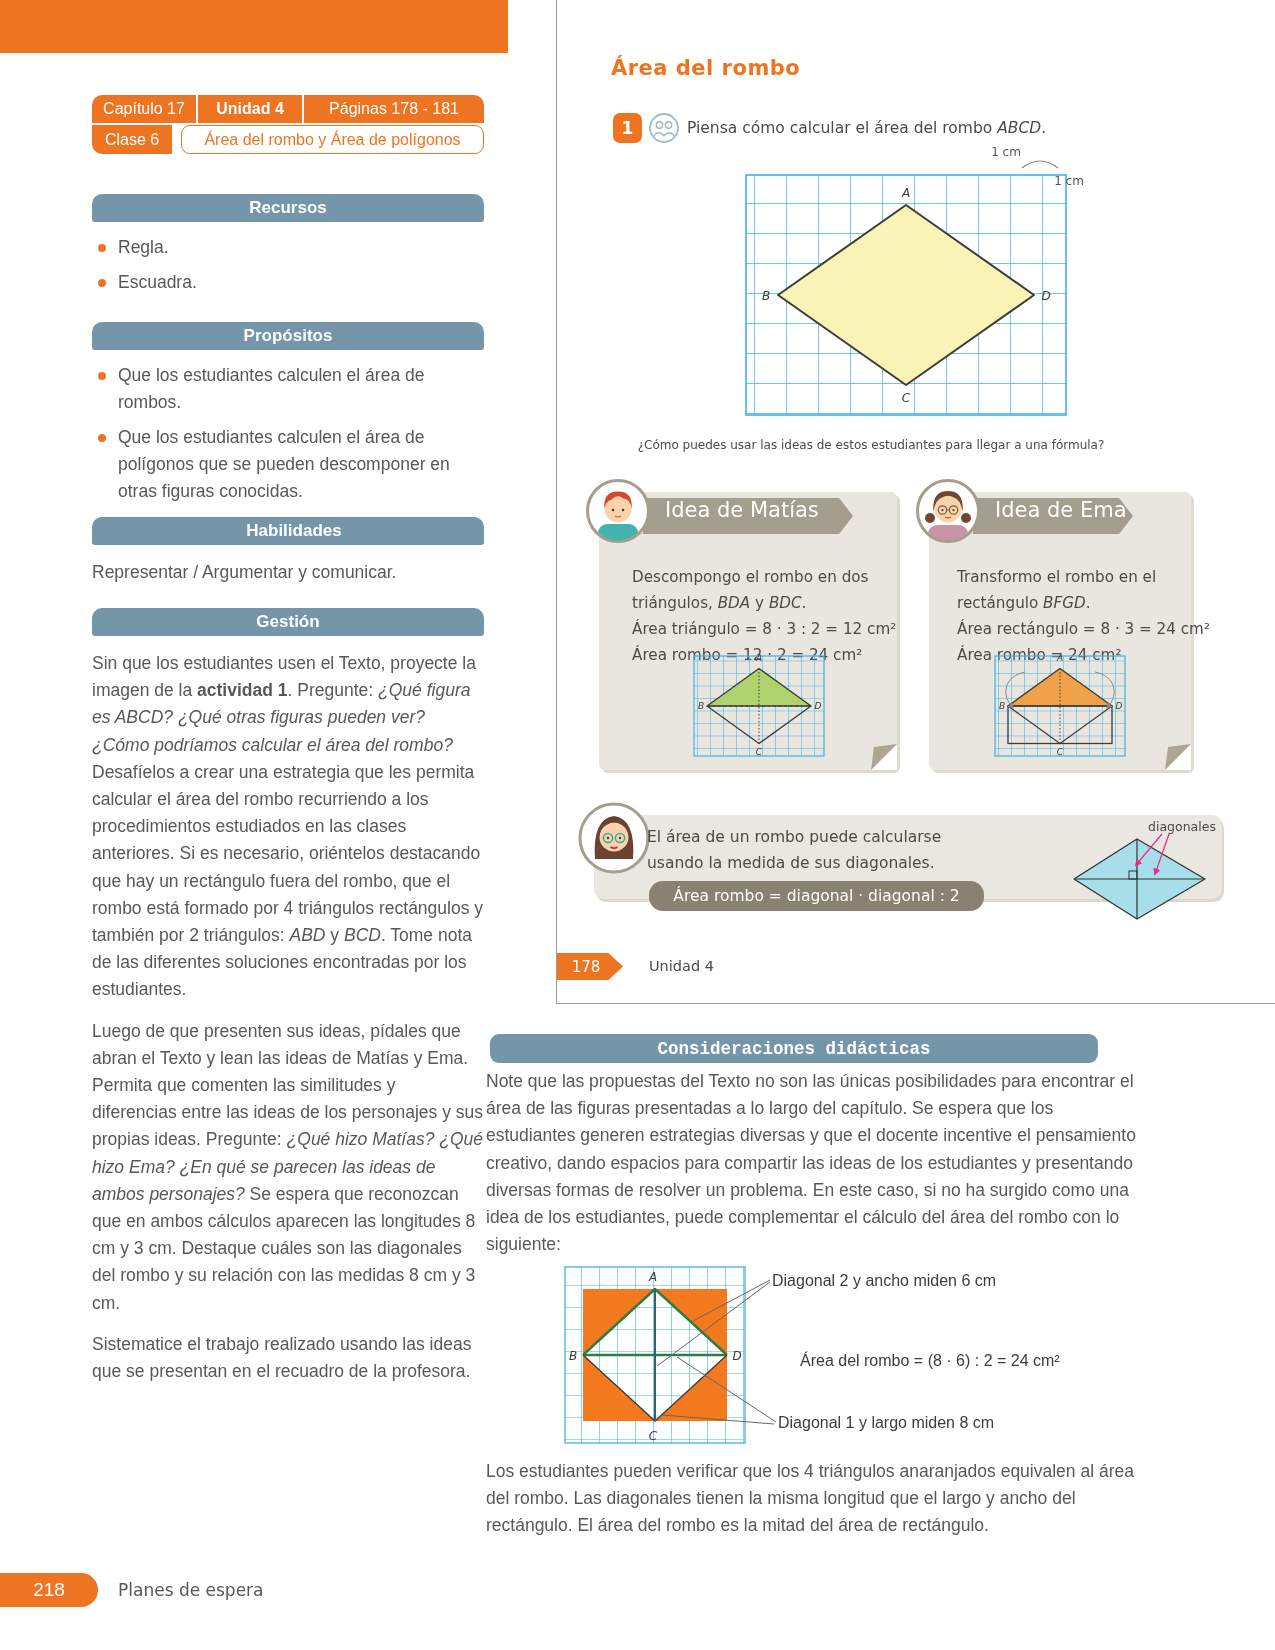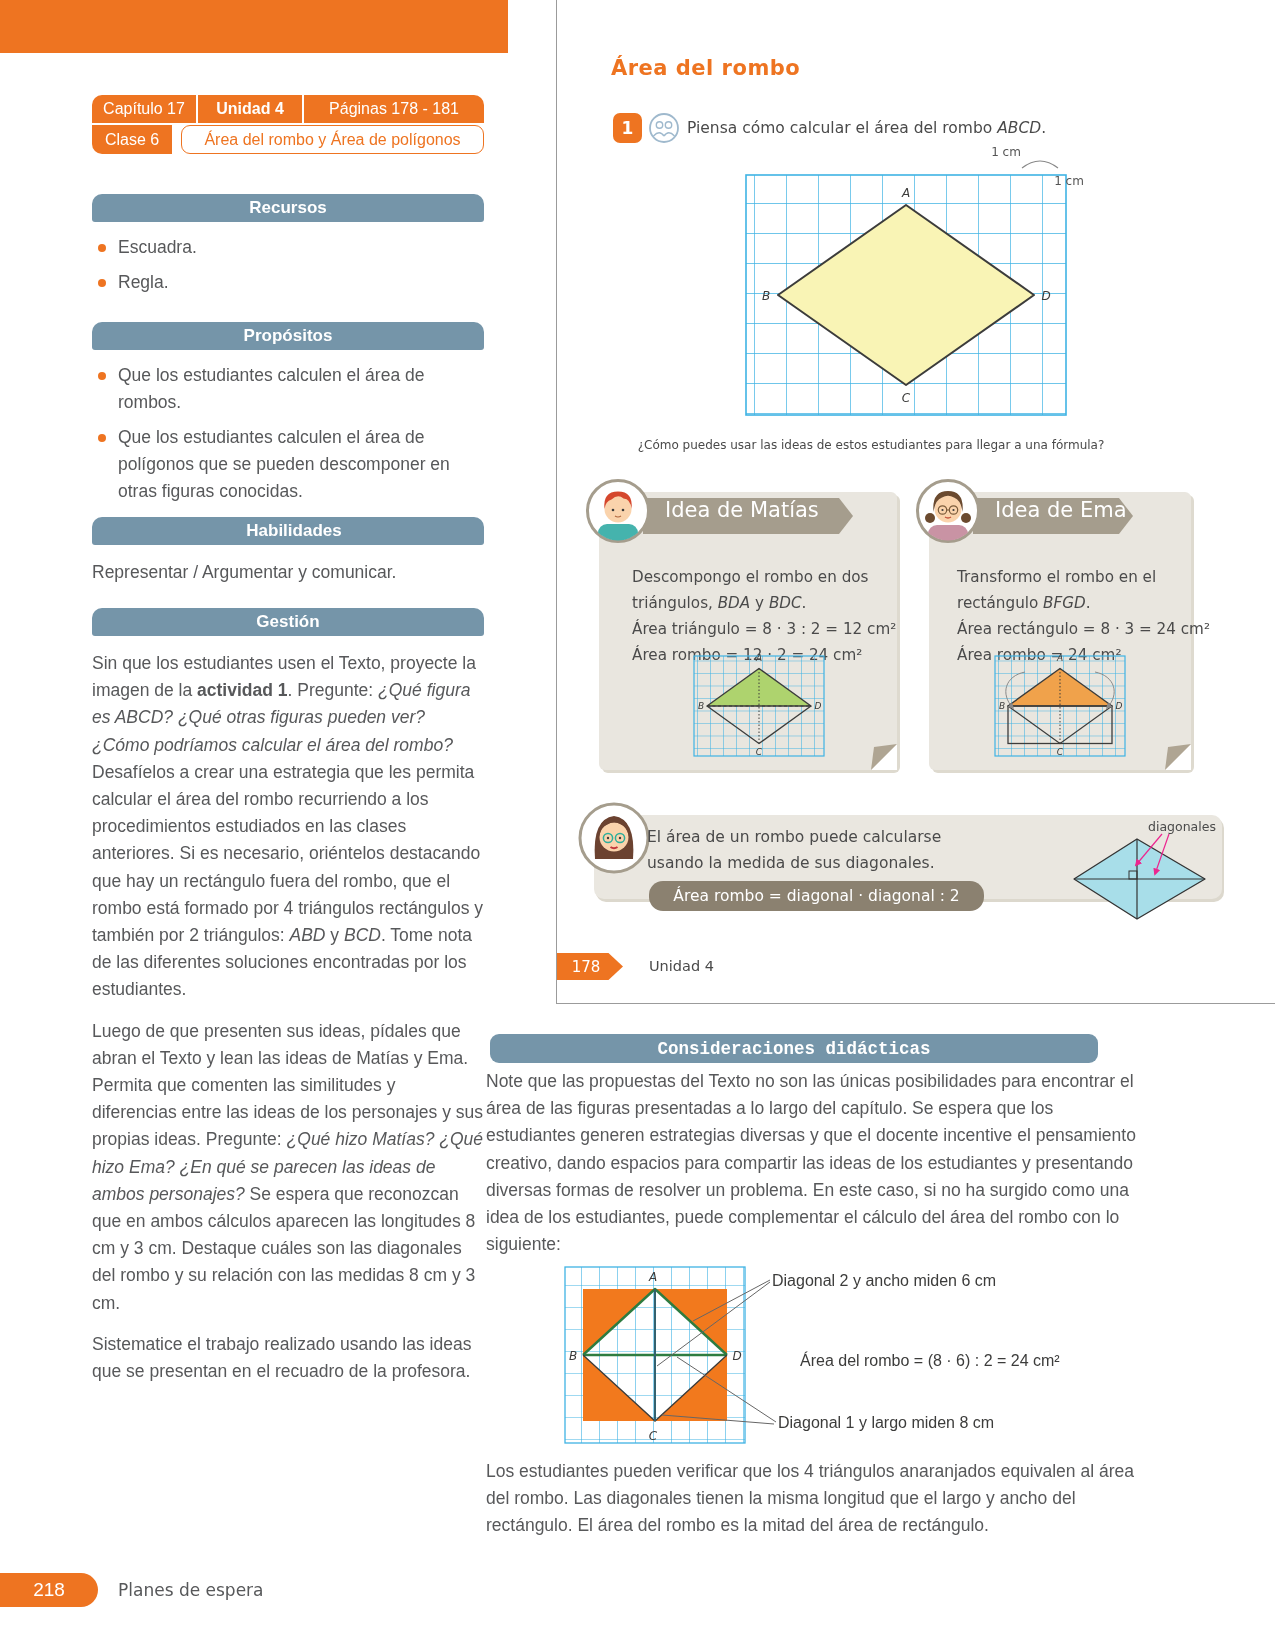--- a/index.html
+++ b/index.html
@@ -93,22 +93,22 @@
         <div class="hcell hc3">Páginas 178 - 181</div>
       </div>
       <div class="sb-r2">
         <div class="hcell hc4">Clase 6</div>
         <div class="hc5">Área del rombo y Área de polígonos</div>
       </div>
     </div>
 
     <div class="sb-bar mt1">Recursos</div>
     <ul class="blist">
+      <li>Regla.</li>
       <li>Escuadra.</li>
-      <li>Regla.</li>
     </ul>
 
     <div class="sb-bar mt2">Propósitos</div>
     <ul class="blist">
       <li>Que los estudiantes calculen el área de rombos.</li>
       <li>Que los estudiantes calculen el área de polígonos que se pueden descomponer en otras figuras conocidas.</li>
     </ul>
 
     <div class="sb-bar mt3">Habilidades</div>
     <div class="sb-text">Representar / Argumentar y comunicar.</div>

